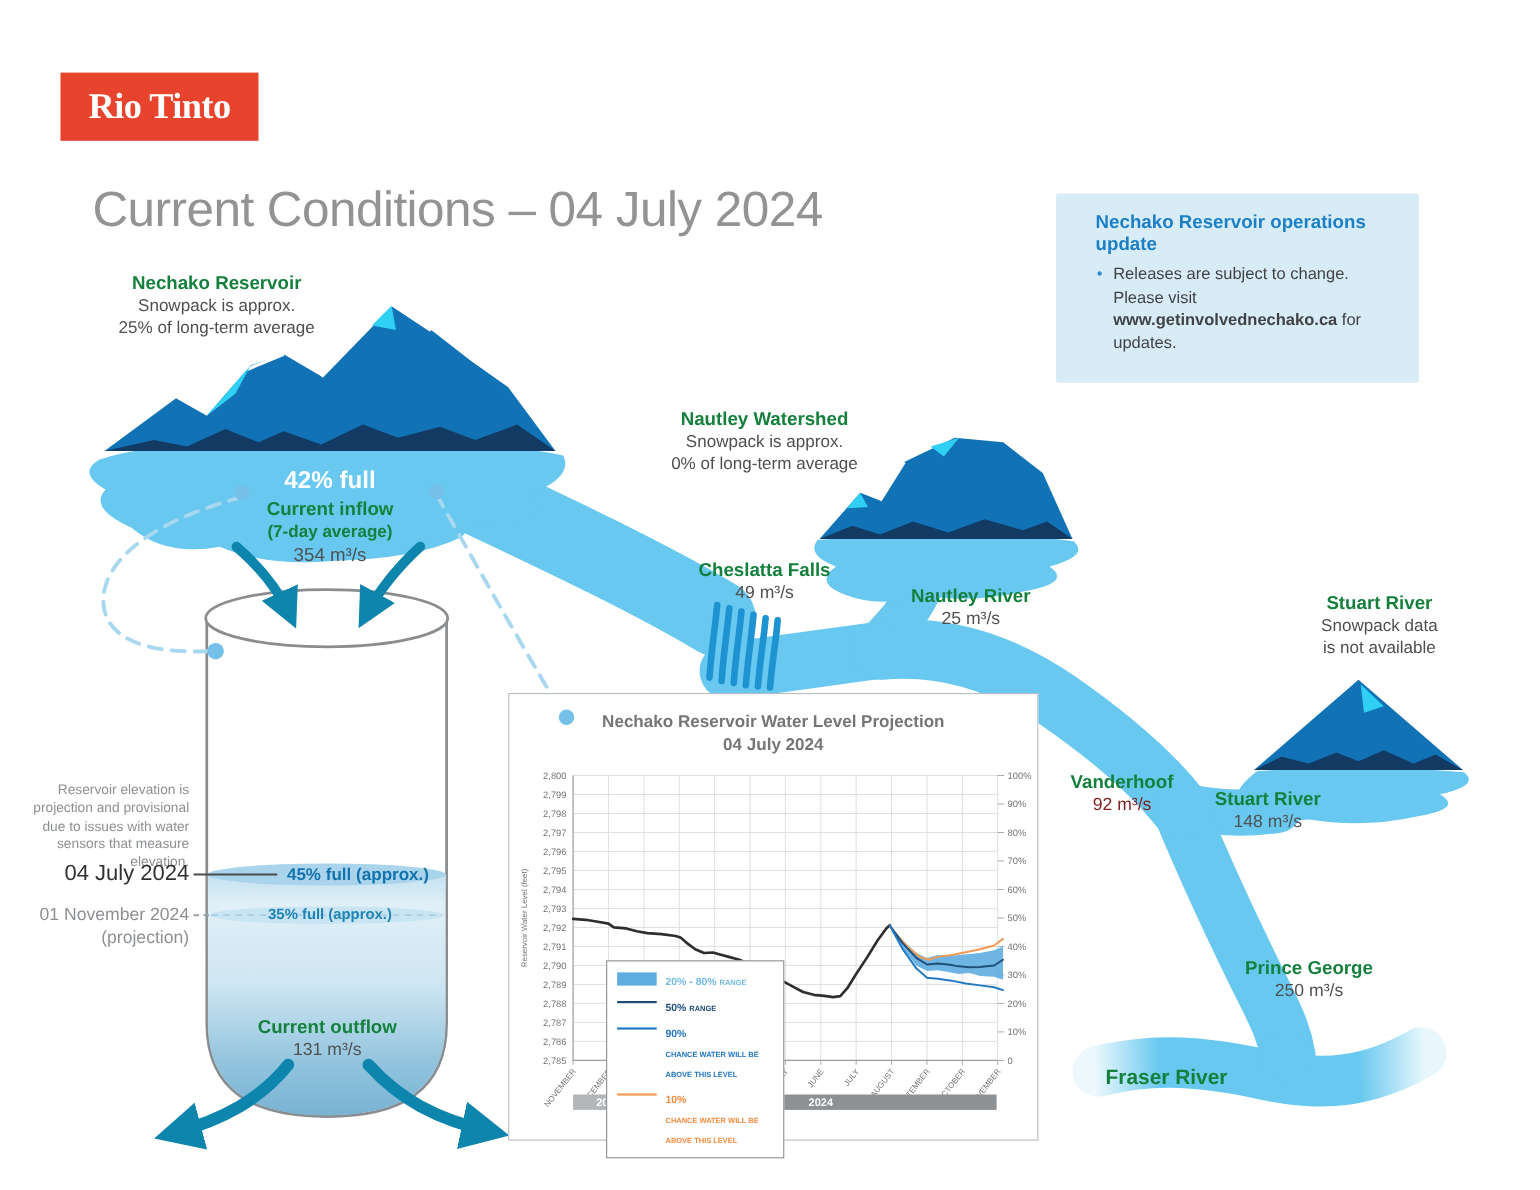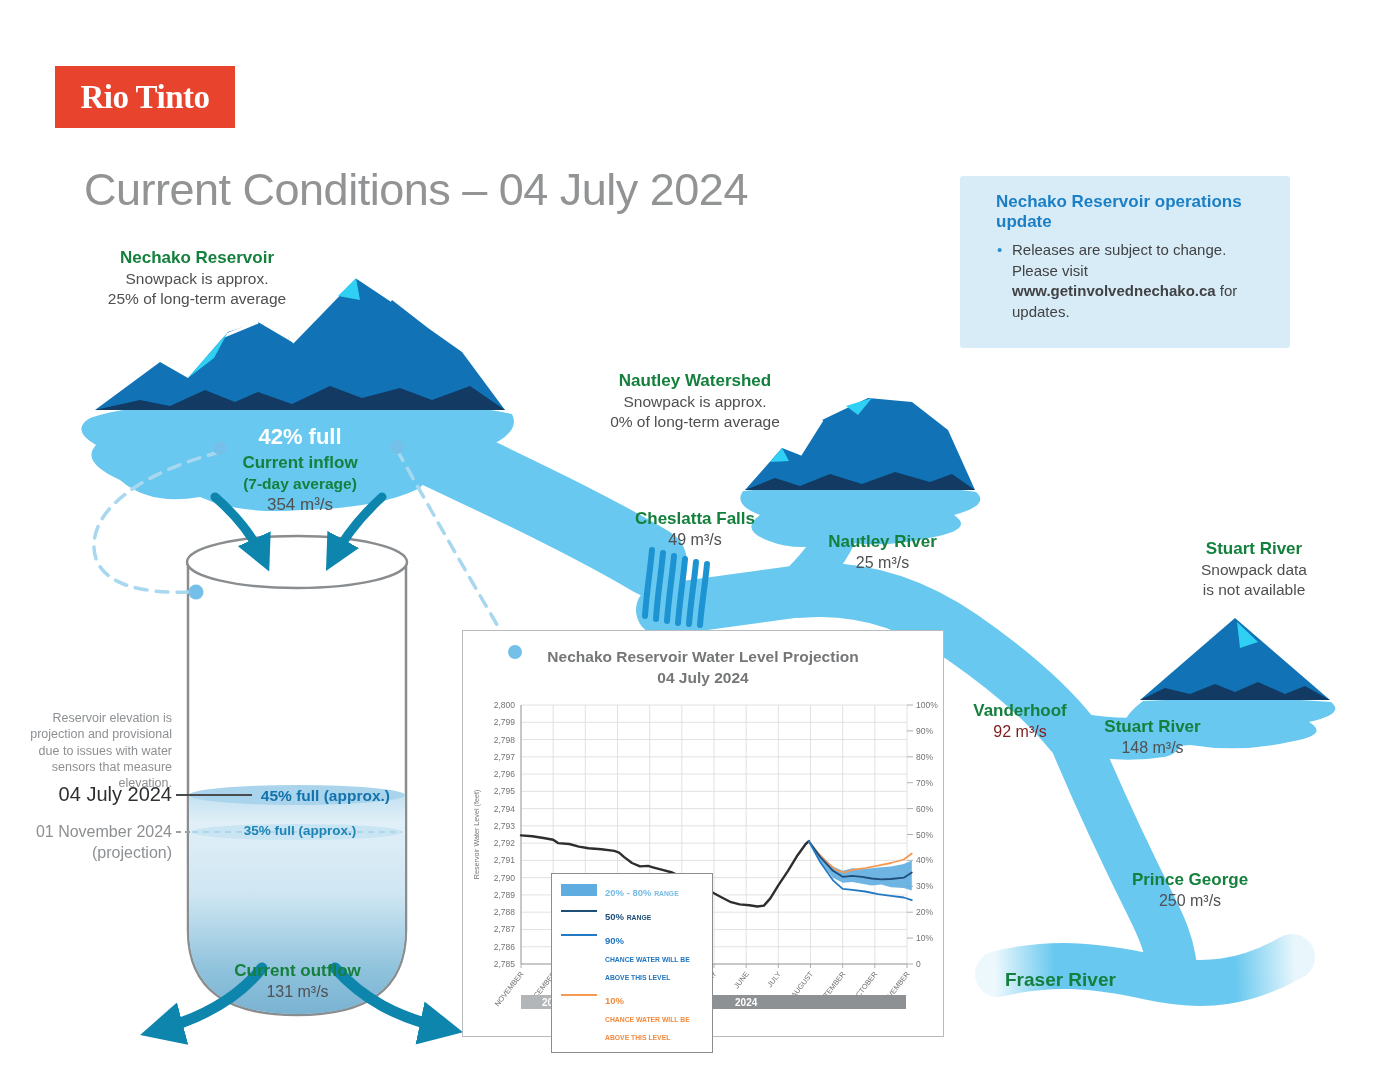--- a/index.html
+++ b/index.html
@@ -226,21 +226,21 @@
 
 <div class="abs note right-align" style="left:22px;top:710px;width:150px;">Reservoir elevation is projection and provisional due to issues with water sensors that measure elevation.</div>
 <div class="abs date-big right-align" style="left:22px;top:783px;width:150px;">04 July 2024</div>
 <div class="abs lbl level-teal" style="left:210px;top:786px;width:180px;">45% full (approx.)</div>
 <div class="abs date-small right-align" style="left:22px;top:822px;width:150px;">
   <div>01 November 2024</div>
   <div>(projection)</div>
 </div>
 <div class="abs lbl level-teal2" style="left:210px;top:822px;width:180px;">35% full (approx.)</div>
 
-<div class="abs lbl" style="left:190px;top:923px;width:215px;z-index:8;margin-top:37px;">
+<div class="abs lbl" style="left:190px;top:923px;width:215px;z-index:8;">
   <div class="b">Current outflow</div>
   <div class="r" style="font-size:16px;color:#505153;">131 m³/s</div>
 </div>
 
 <div class="abs" id="chart-box">
   <div id="chart-title">
     <div>Nechako Reservoir Water Level Projection</div>
     <div>04 July 2024</div>
   </div>
   <svg id="chart-svg" width="479" height="404" viewBox="0 0 479 404">

